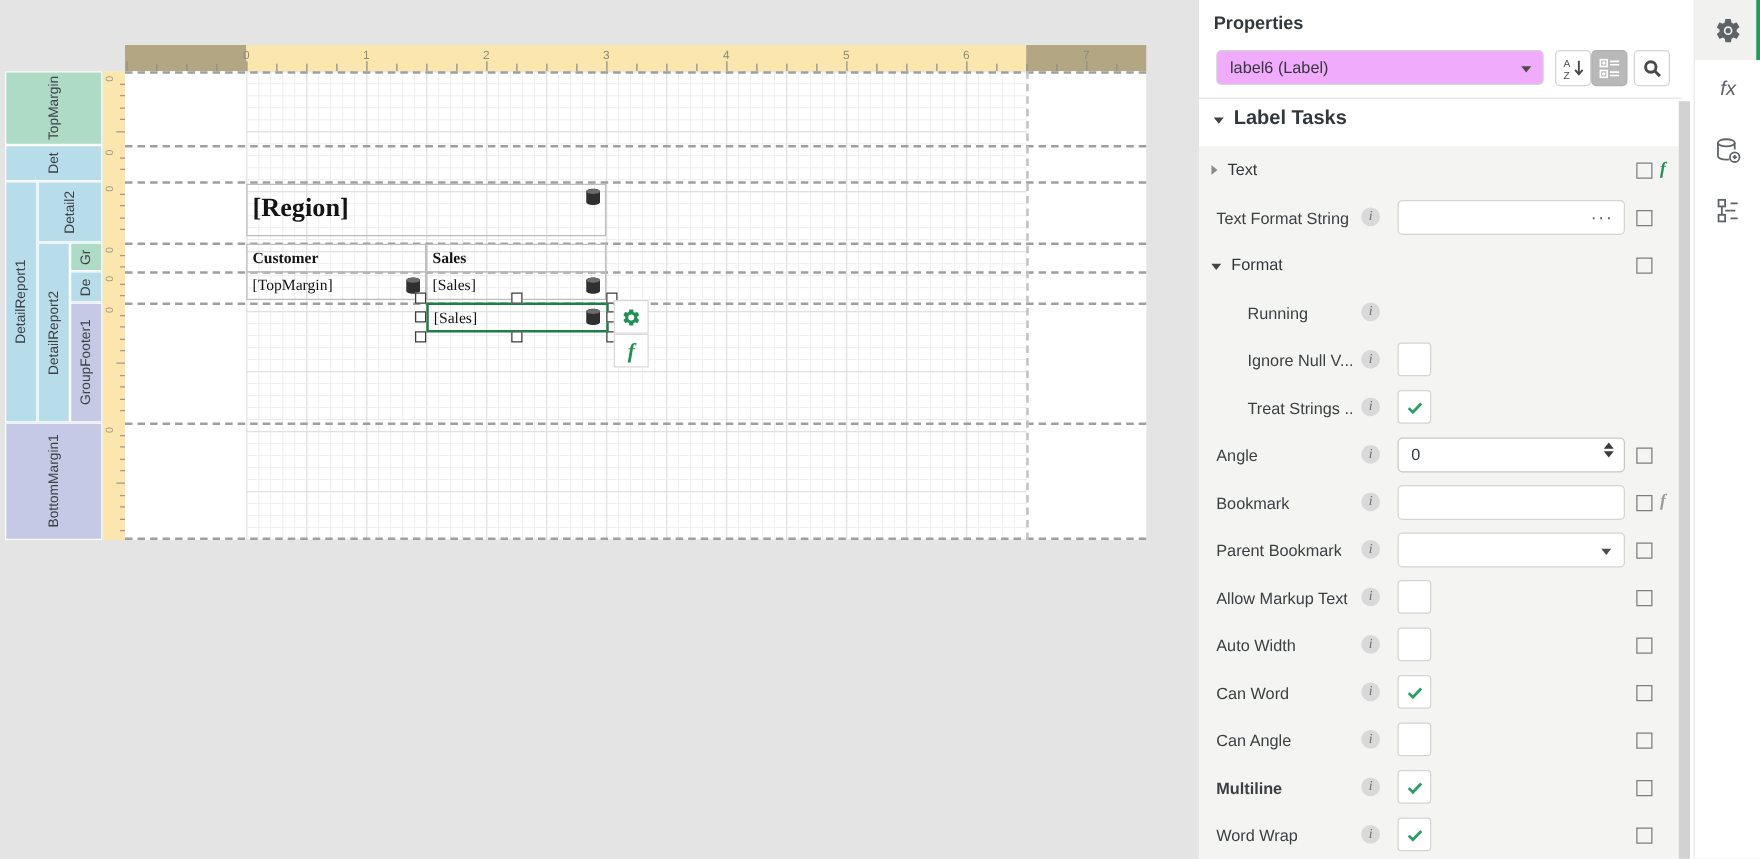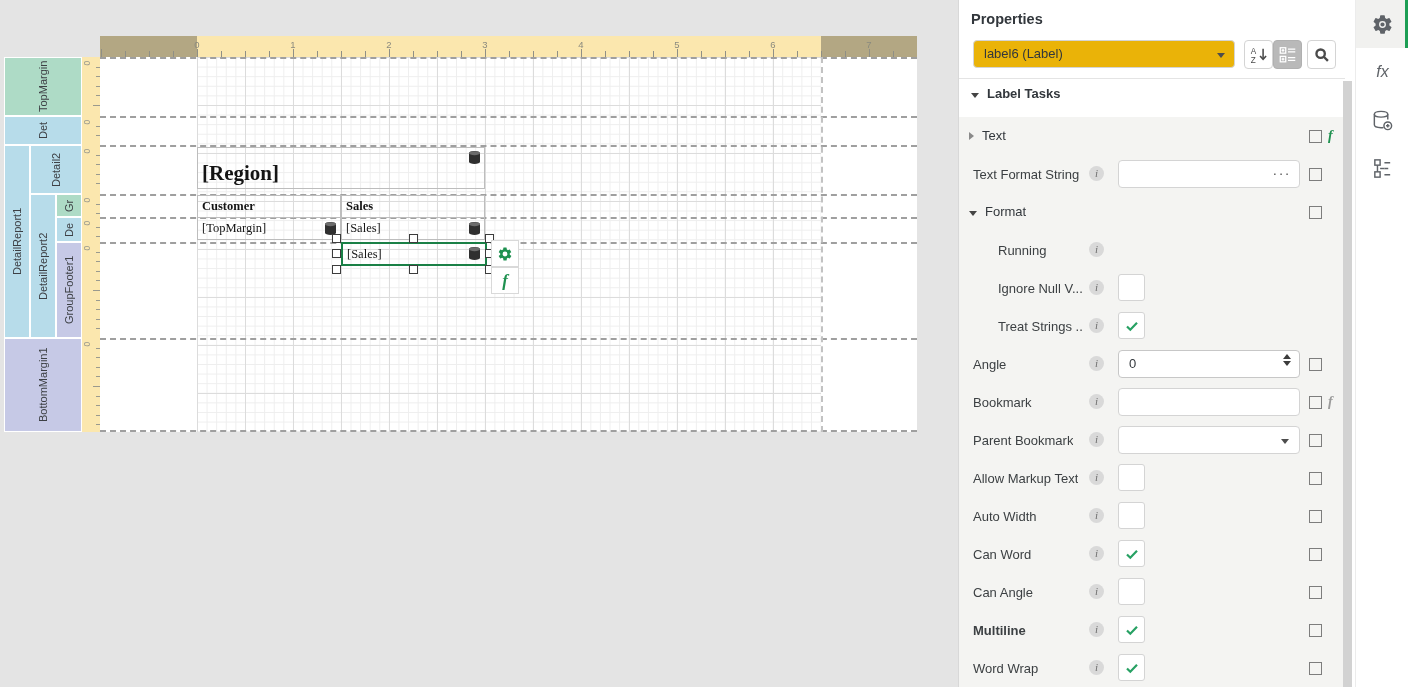--- a/index.html
+++ b/index.html
@@ -31,45 +31,45 @@
     background-image:
       linear-gradient(to right, #dcdcdc 1px, transparent 1px),
       linear-gradient(to bottom, #dcdcdc 1px, transparent 1px),
       linear-gradient(to right, #eeeeee 1px, transparent 1px),
       linear-gradient(to bottom, #eeeeee 1px, transparent 1px);
     background-size:48px 48px, 48px 48px, 9.6px 9.6px, 9.6px 9.6px; }
   .dash-h { position:absolute; left:0; width:817px; height:0; border-top:2px dashed #9f9f9f; }
   .vdash { position:absolute; left:721px; top:0; height:375px; width:0; border-left:2px dashed #c2c2c2; }
 
   .rbox { position:absolute; border:1px solid #bdbdbd; font-family:"Liberation Serif", serif; color:#141414; }
-  .rbox .cap { position:absolute; left:4px; top:13px; white-space:nowrap; }
+  .rbox .cap { position:absolute; left:4px; top:6px; white-space:nowrap; }
   .dbicon { position:absolute; width:13px; height:15px; }
 
   .selbox { position:absolute; border:2px solid #1a8046; }
   .handle { position:absolute; width:9px; height:9px; background:#ffffff; border:1.5px solid #3c3c3c; }
   .fab { position:absolute; width:28px; height:27px; background:#ffffff; border:1px solid #d9d9d9;
     display:flex; align-items:center; justify-content:center; cursor:pointer; }
   .fab .fx-glyph { font-family:"Liberation Serif", serif; font-style:italic; font-weight:bold;
     font-size:17px; color:#1f9150; line-height:1; }
 
   
   .props { position:absolute; left:958px; top:0; width:397px; height:687px; background:#ffffff;
     border-left:1px solid #d8d8d8; color:#32373c; }
   .props-title { position:absolute; left:12px; top:11px; font-size:14.5px; font-weight:bold; }
-  .selector { position:absolute; left:14px; top:40px; width:262px; height:28px; background:#eab308;
+  .selector { position:absolute; left:14px; top:40px; width:262px; height:28px; background:#f0abfc;
     border:1px solid #d4d4d4; border-radius:4px; font-size:13px; padding:5px 24px 0 10px;
     cursor:pointer; white-space:nowrap; overflow:hidden; }
   .caret { position:absolute; width:0; height:0; border-left:4.5px solid transparent;
     border-right:4.5px solid transparent; border-top:5.5px solid #4d4d4d; }
   .hbtn { position:absolute; top:40px; width:29px; height:29px; background:#fff;
     border:1px solid #d4d4d4; border-radius:4px; display:flex; align-items:center;
     justify-content:center; cursor:pointer; }
   .hbtn.pressed { background:#b9b9b9; border-color:#b0b0b0; }
   .pdivider { position:absolute; left:0; top:78px; width:386px; height:1px; background:#e4e4e4; }
-  .sec-hdr { position:absolute; left:12px; top:86px; font-size:13px; font-weight:bold; }
+  .sec-hdr { position:absolute; left:12px; top:86px; font-size:16px; font-weight:bold; }
   .tri-d { display:inline-block; width:0; height:0; border-left:4.5px solid transparent;
     border-right:4.5px solid transparent; border-top:5.5px solid #444; margin-right:8px; }
   .tri-r { display:inline-block; width:0; height:0; border-top:4.5px solid transparent;
     border-bottom:4.5px solid transparent; border-left:5.5px solid #8a8a8a; margin-right:8px; }
   .rows-region { position:absolute; left:0; top:117px; width:386px; height:570px; background:#f4f4f2; }
   .prow { position:relative; width:100%; height:38px; }
   .plabel { position:absolute; left:14px; top:12px; font-size:13px; color:#3c4043;
     max-width:108px; white-space:nowrap; overflow:hidden; }
   .plabel.indent { left:39px; max-width:84px; }
   .plabel.subsec { top:11px; font-weight:normal; color:#32373c; max-width:180px; }

